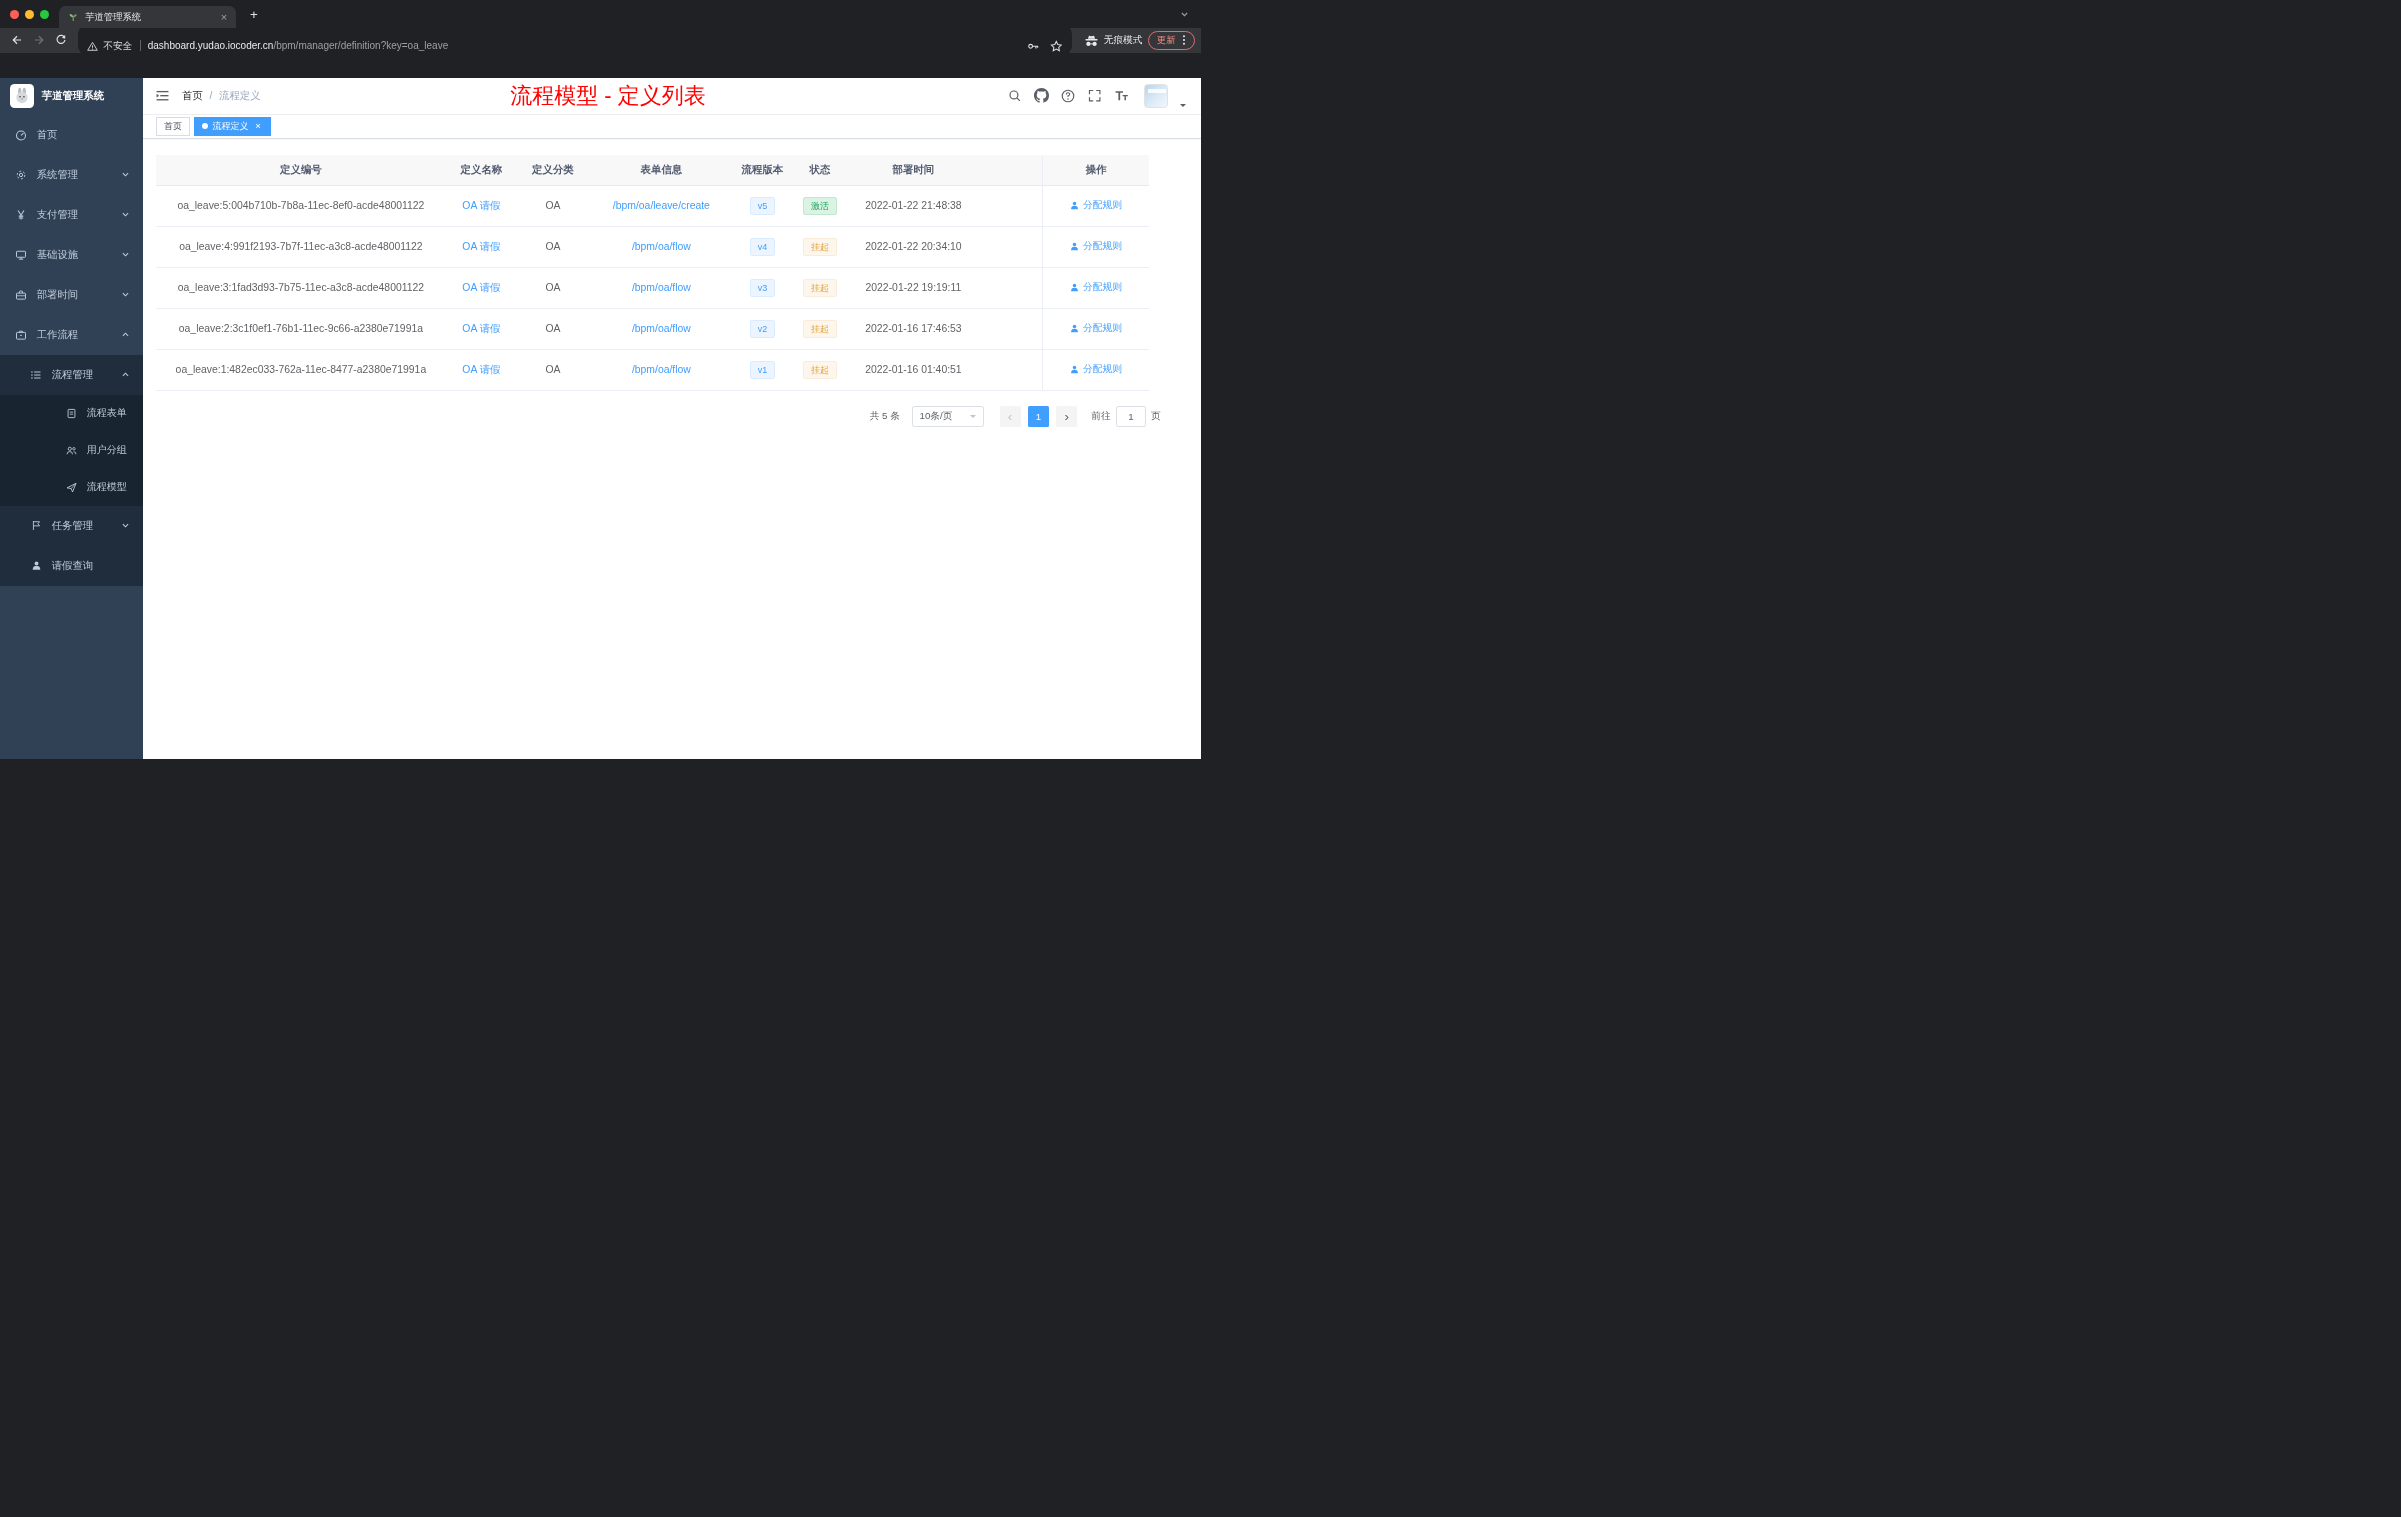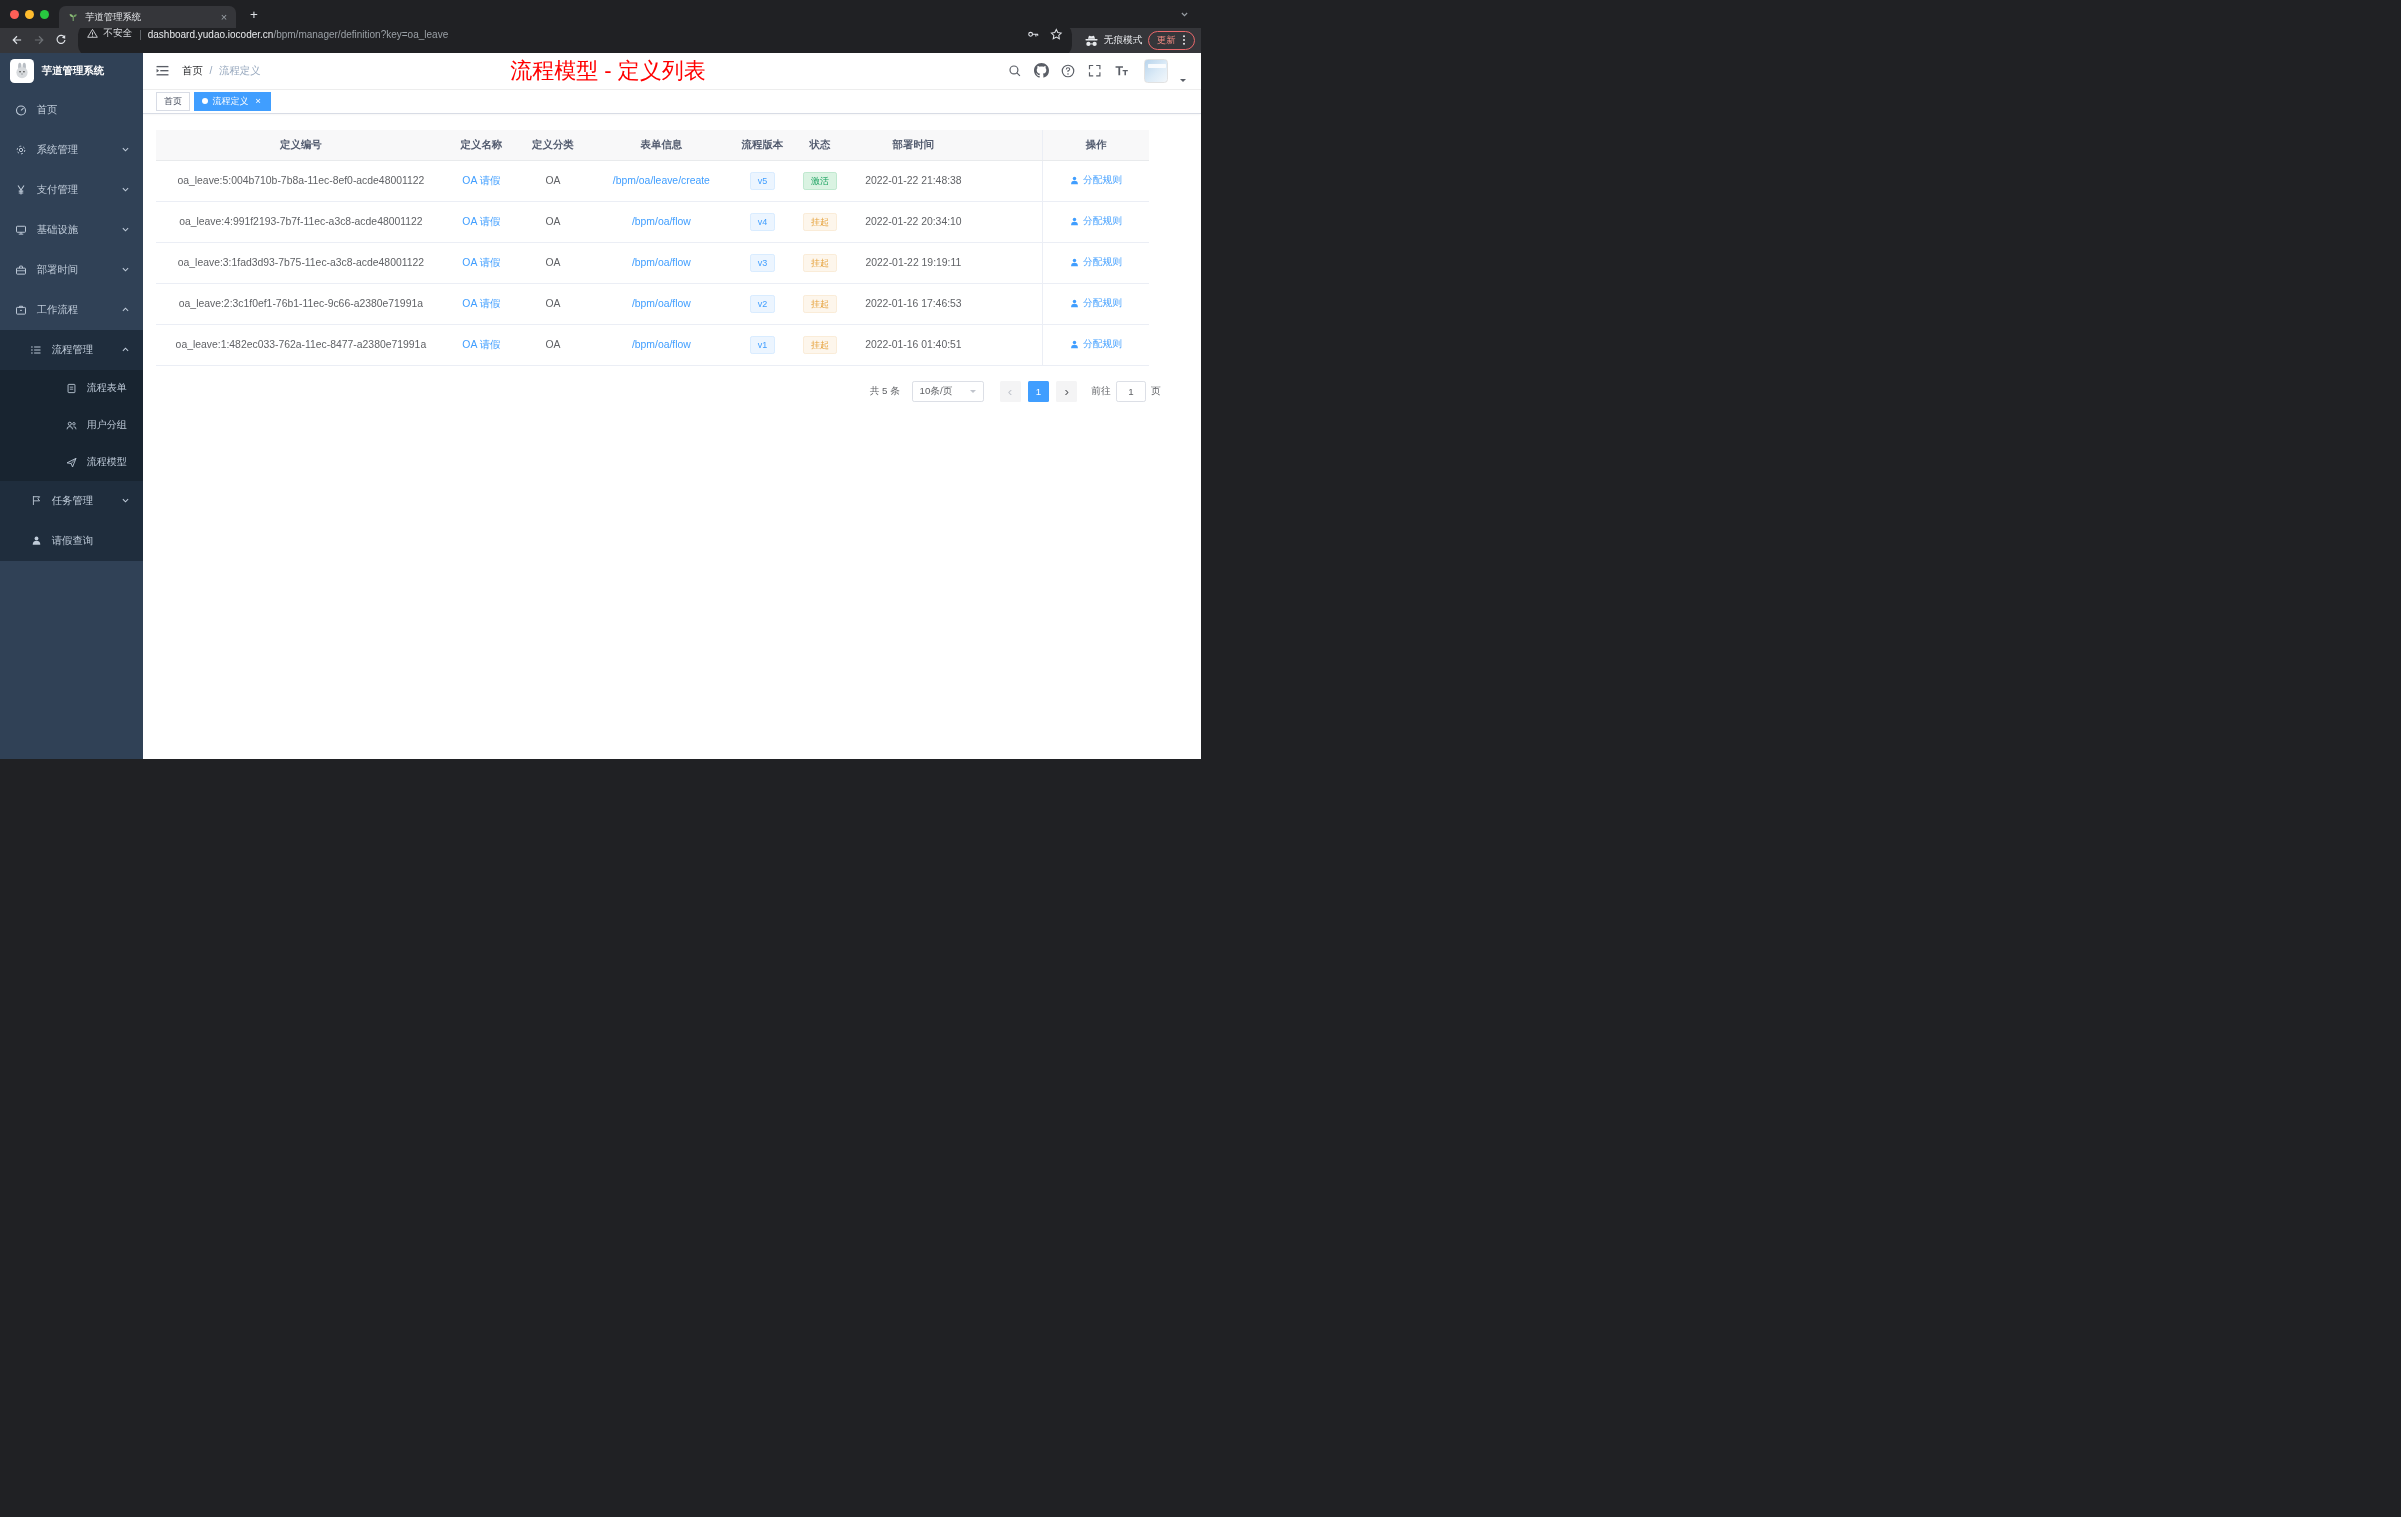--- a/index.html
+++ b/index.html
@@ -1,41 +1,41 @@
 <!DOCTYPE html>
 <html style="font-size:12px"><head>
 <meta charset="utf-8">
 <style>
   * { box-sizing: border-box; margin: 0; padding: 0; }
   html,body { background:#202124; }
   body {
     width: 1201px; height: 759px; overflow: hidden;
     font-family: "Liberation Sans", "DejaVu Sans", sans-serif;
   }
-  .screen { width:1201px; height:759px; display:flex; flex-direction:column; }
+  .screen { width:1201px; height:759px; display:flex; flex-direction:column;gap:25px; }
 
   
   .browser { flex-shrink:0; }
   .tabstrip { height:28px; background:#202124; display:flex; align-items:center; position:relative; }
   .traffic { display:flex; gap:6px; padding:0 10.4px 0 9.7px; }
   .tl { width:9px; height:9px; border-radius:50%; }
   .tl-close { background:#ff5f57; } .tl-min { background:#febc2e; } .tl-zoom { background:#28c840; }
   .tab { width:177px; height:22px; background:#35363a; border-radius:6.7px 6.7px 0 0;
          display:flex; align-items:center; gap:6px; padding:0 6px 0 8.2px; align-self:flex-end; }
   .tab-title { flex:1; color:#e8eaed; font-size:9.3px; white-space:nowrap; overflow:hidden; }
   .tab-close { color:#9aa0a6; font-size:11px; width:12px; text-align:center; cursor:pointer; }
   .tab-close::before { content:"×"; }
   .newtab { color:#dee1e6; font-size:13.4px; margin-left:7.4px; width:21px; text-align:center; cursor:pointer; }
   .newtab::before { content:"+"; }
   .tabsearch { position:absolute; right:12px; top:9.7px; color:#9aa0a6; }
 
   .toolbar { height:24.5px; background:#35363a; display:flex; align-items:center; padding:0 6px; }
   .nav-btn { width:22px; height:21px; display:flex; align-items:center; justify-content:center; cursor:pointer; }
   .omnibox { flex:1; height:21px; background:#202124; border-radius:10.4px; margin:0 6px;
-             display:flex; align-items:flex-end; padding:16px 9px; min-width:0; }
+             display:flex; align-items:flex-start; padding:16px 9px; min-width:0; }
   .sec { display:flex; align-items:center; gap:5.2px; color:#dadce0; font-size:9.7px; white-space:nowrap; }
   .omni-div { width:0.7px; height:10.4px; background:#5f6368; margin:0 7.4px; flex-shrink:0; }
   .url { font-size:10px; white-space:nowrap; overflow:hidden; }
   .url .domain { color:#e8eaed; } .url .path { color:#9aa0a6; }
   .omni-right { margin-left:auto; display:flex; align-items:center; gap:10.4px; padding-left:7.4px; }
   .incog { display:flex; align-items:center; gap:5.2px; color:#e8eaed; font-size:9.7px; margin:0 6px; white-space:nowrap; }
   .update { display:flex; align-items:center; gap:6px; border:0.7px solid #e9686b; color:#f28b82;
             border-radius:9.7px; padding:2.2px 7.4px; font-size:9.3px; cursor:pointer; white-space:nowrap; }
   .vdots { width:2.2px; height:2.2px; border-radius:50%; background:#e8eaed;
            box-shadow:0 -3.7px 0 #e8eaed, 0 3.7px 0 #e8eaed; margin:0 1.5px; }

